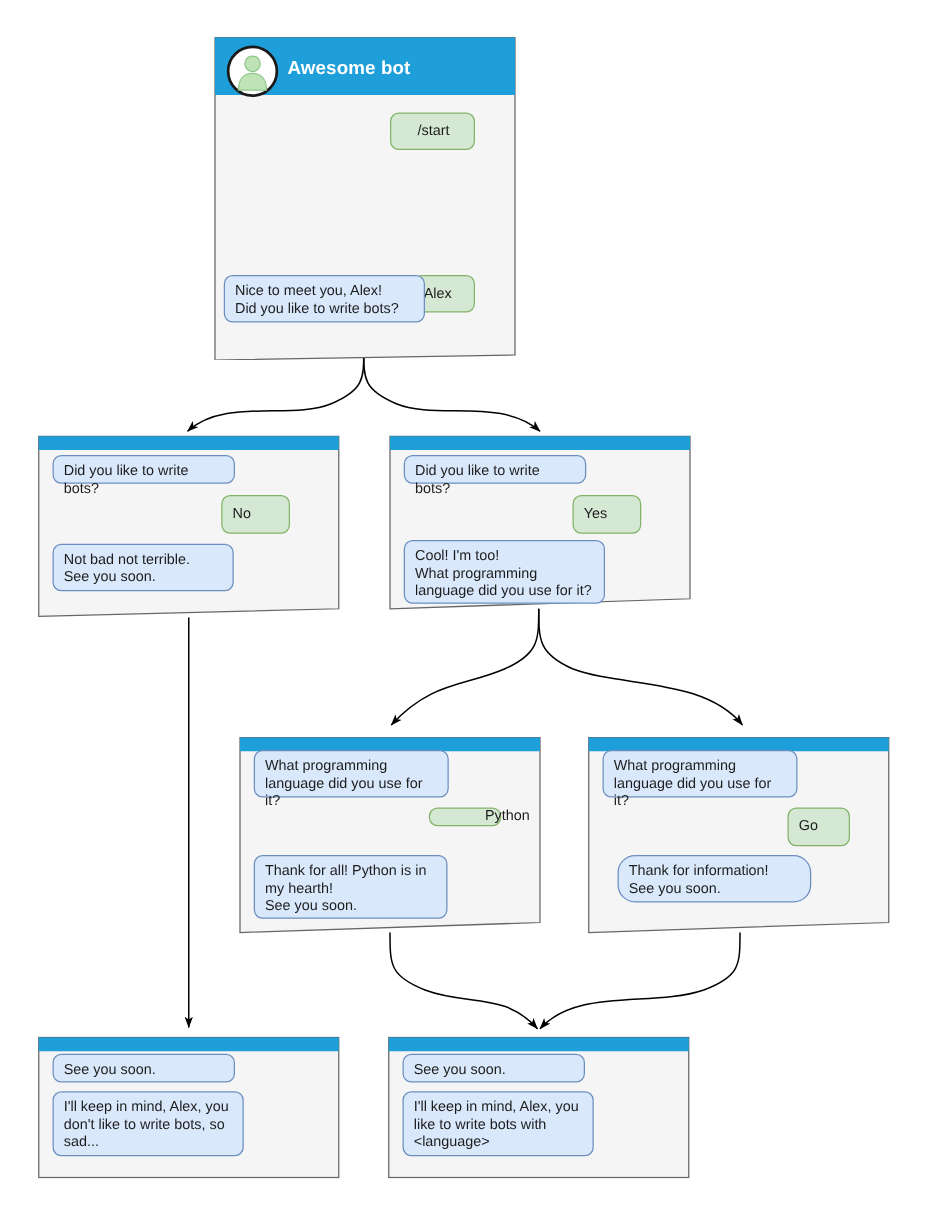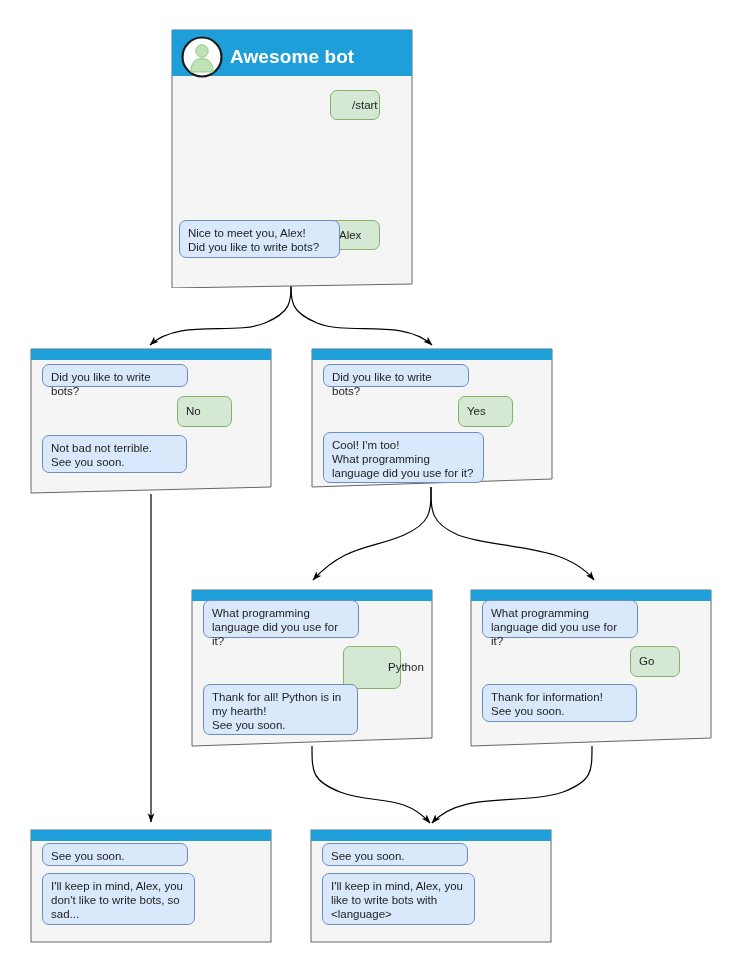--- a/index.html
+++ b/index.html
@@ -41,21 +41,21 @@
   .node-content {
     position: absolute;
     left: 0; top: 0;
     width: 100%;
     height: 100%;
     box-sizing: border-box;
   }
   .node-title {
     position: absolute;
     color: #ffffff;
-    font-size: 19px;
+    font-size: 15px;
     font-weight: bold;
     letter-spacing: 0.1px;
     white-space: nowrap;
   }
   .avatar {
     position: absolute;
   }
   .bubble {
     position: absolute;
     box-sizing: border-box;
@@ -112,21 +112,21 @@
       <polygon points="4,4 244,4 244,50 4,50" fill="#1f9fd9" stroke="none"></polygon>
     </svg>
     <div class="node-content">
       <svg class="avatar" style="left:13px; top:10px; width:42px; height:42px;" viewBox="0 0 42 42">
         <circle cx="21" cy="21" r="19.5" fill="#ffffff" stroke="#1a1a1a" stroke-width="2.2"></circle>
         <circle cx="21" cy="15" r="6.2" fill="#bfe3b6" stroke="#8fc98a" stroke-width="1"></circle>
         <path d="M9.8,36 C9.8,26.5 14.8,22.6 21,22.6 C27.2,22.6 32.2,26.5 32.2,36 Z" fill="#bfe3b6" stroke="#8fc98a" stroke-width="1"></path>
       </svg>
       <div class="node-title" style="left:62px; top:20px;">Awesome bot</div>
 
-      <div class="bubble user" style="right:36px; top:64px; width:50px; height:30px; justify-content:flex-start;padding-left:21px;">/start</div>
+      <div class="bubble user" style="right:36px; top:64px; width:68px; height:30px; justify-content:flex-start;padding-left:21px;">/start</div>
 
 
       <div class="bubble user" style="right:36px; top:154px; width:50px; height:30px; justify-content:flex-start;margin-top:40px;">Alex</div>
 
       <div class="bubble bot" style="left:11px; top:194px; width:161px; height:38px;">Nice to meet you, Alex!
 Did you like to write bots?</div>
     </div>
   </div>
 
   <div class="node" style="left:29px; top:347px; width:244px; height:148px;">
@@ -157,37 +157,37 @@
   </div>
 
   <div class="node" style="left:190px; top:588px; width:244px; height:160px;">
     <svg class="node-shape" viewBox="0 0 244 160" preserveAspectRatio="none">
       <polygon points="2,2 242,2 242,150 2,158" fill="#f5f5f5" stroke="#666666" stroke-width="1"></polygon>
       <polygon points="2,2 242,2 242,13 2,13" fill="#1f9fd9" stroke="none"></polygon>
     </svg>
     <div class="node-content">
       <div class="bubble bot" style="left:13px; top:12px; width:156px; height:38px;">What programming
 language did you use for it?</div>
-      <div class="bubble user" style="right:33px; top:58px; width:58px; height:43px; justify-content:flex-start;padding-left:44px;">Python</div>
+      <div class="bubble user" style="right:33px; top:58px; width:58px; height:15px; justify-content:flex-start;padding-left:44px;">Python</div>
       <div class="bubble bot" style="left:13px; top:96px; width:155px; height:51px;">Thank for all! Python is in
 my hearth!
 See you soon.</div>
     </div>
   </div>
 
   <div class="node" style="left:469px; top:588px; width:244px; height:160px;">
     <svg class="node-shape" viewBox="0 0 244 160" preserveAspectRatio="none">
       <polygon points="2,2 242,2 242,150 2,158" fill="#f5f5f5" stroke="#666666" stroke-width="1"></polygon>
       <polygon points="2,2 242,2 242,13 2,13" fill="#1f9fd9" stroke="none"></polygon>
     </svg>
     <div class="node-content">
       <div class="bubble bot" style="left:13px; top:12px; width:156px; height:38px;">What programming
 language did you use for it?</div>
       <div class="bubble user" style="right:33px; top:58px; width:50px; height:31px; justify-content:flex-start;">Go</div>
-      <div class="bubble bot" style="left:13px; top:96px; width:155px; height:38px;">Thank for information!
+      <div class="bubble bot" style="left:25px; top:96px; width:155px; height:38px;border-radius:14px;">Thank for information!
 See you soon.</div>
     </div>
   </div>
 
   <div class="node" style="left:29px; top:828px; width:244px; height:116px;">
     <svg class="node-shape" viewBox="0 0 244 116" preserveAspectRatio="none">
       <rect x="2" y="2" width="240" height="112" fill="#f5f5f5" stroke="#666666" stroke-width="1"></rect>
       <rect x="2" y="2" width="240" height="11" fill="#1f9fd9" stroke="none"></rect>
     </svg>
     <div class="node-content">

